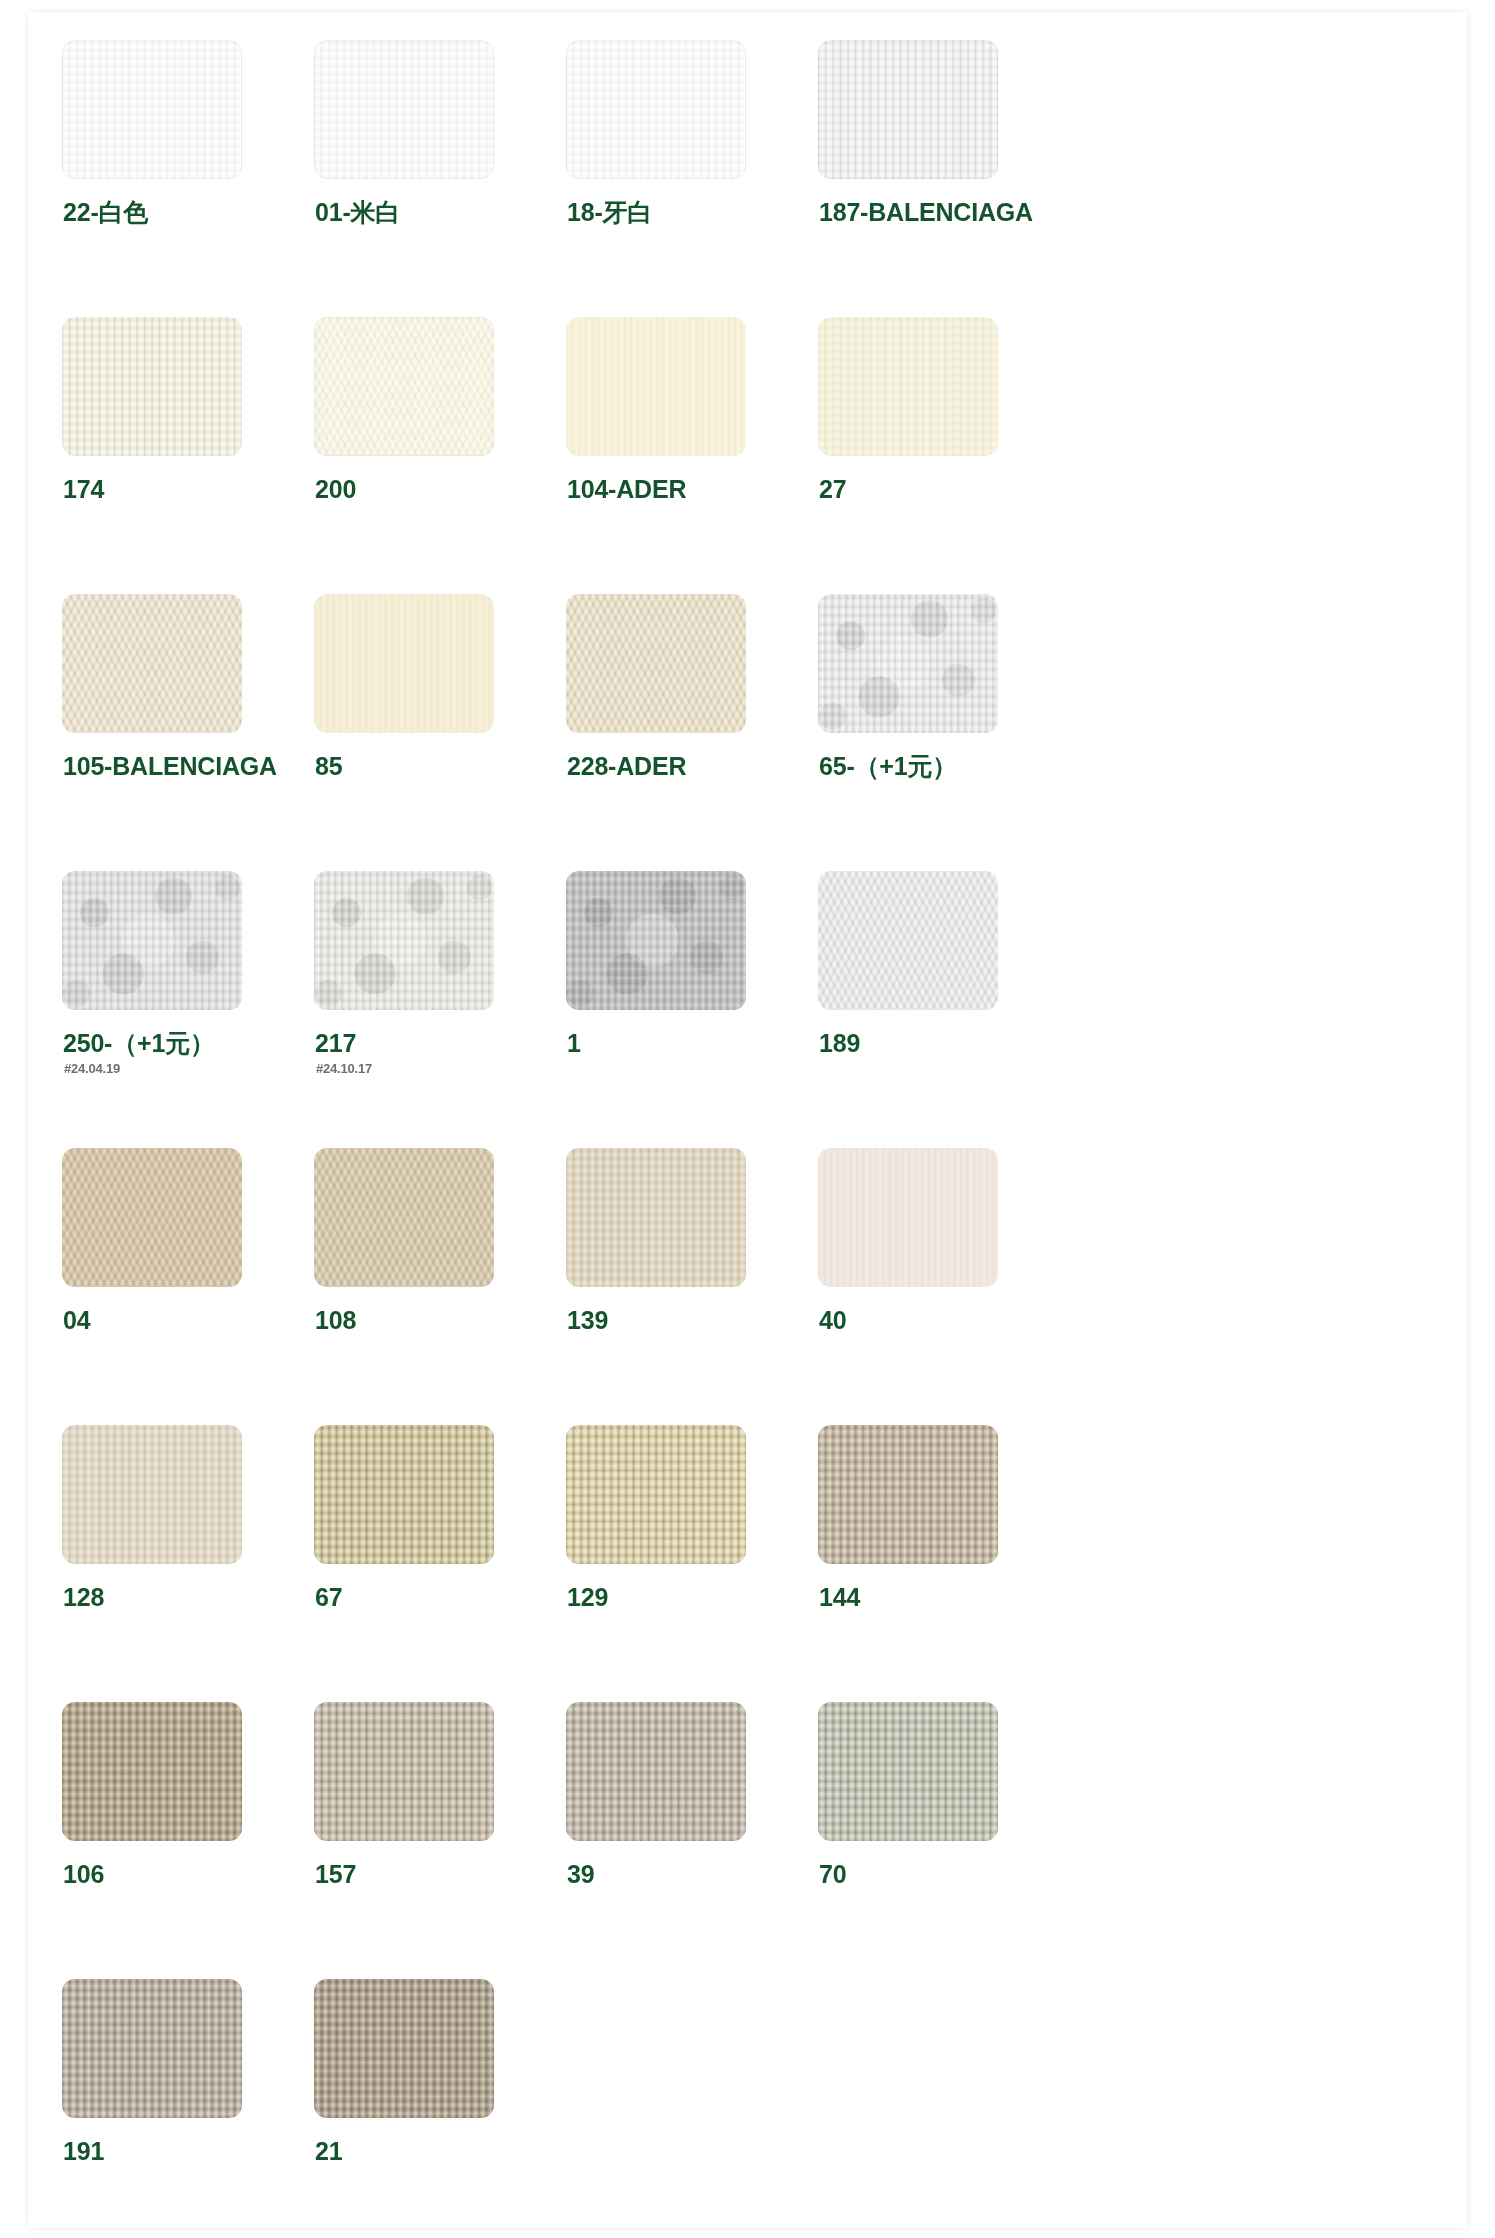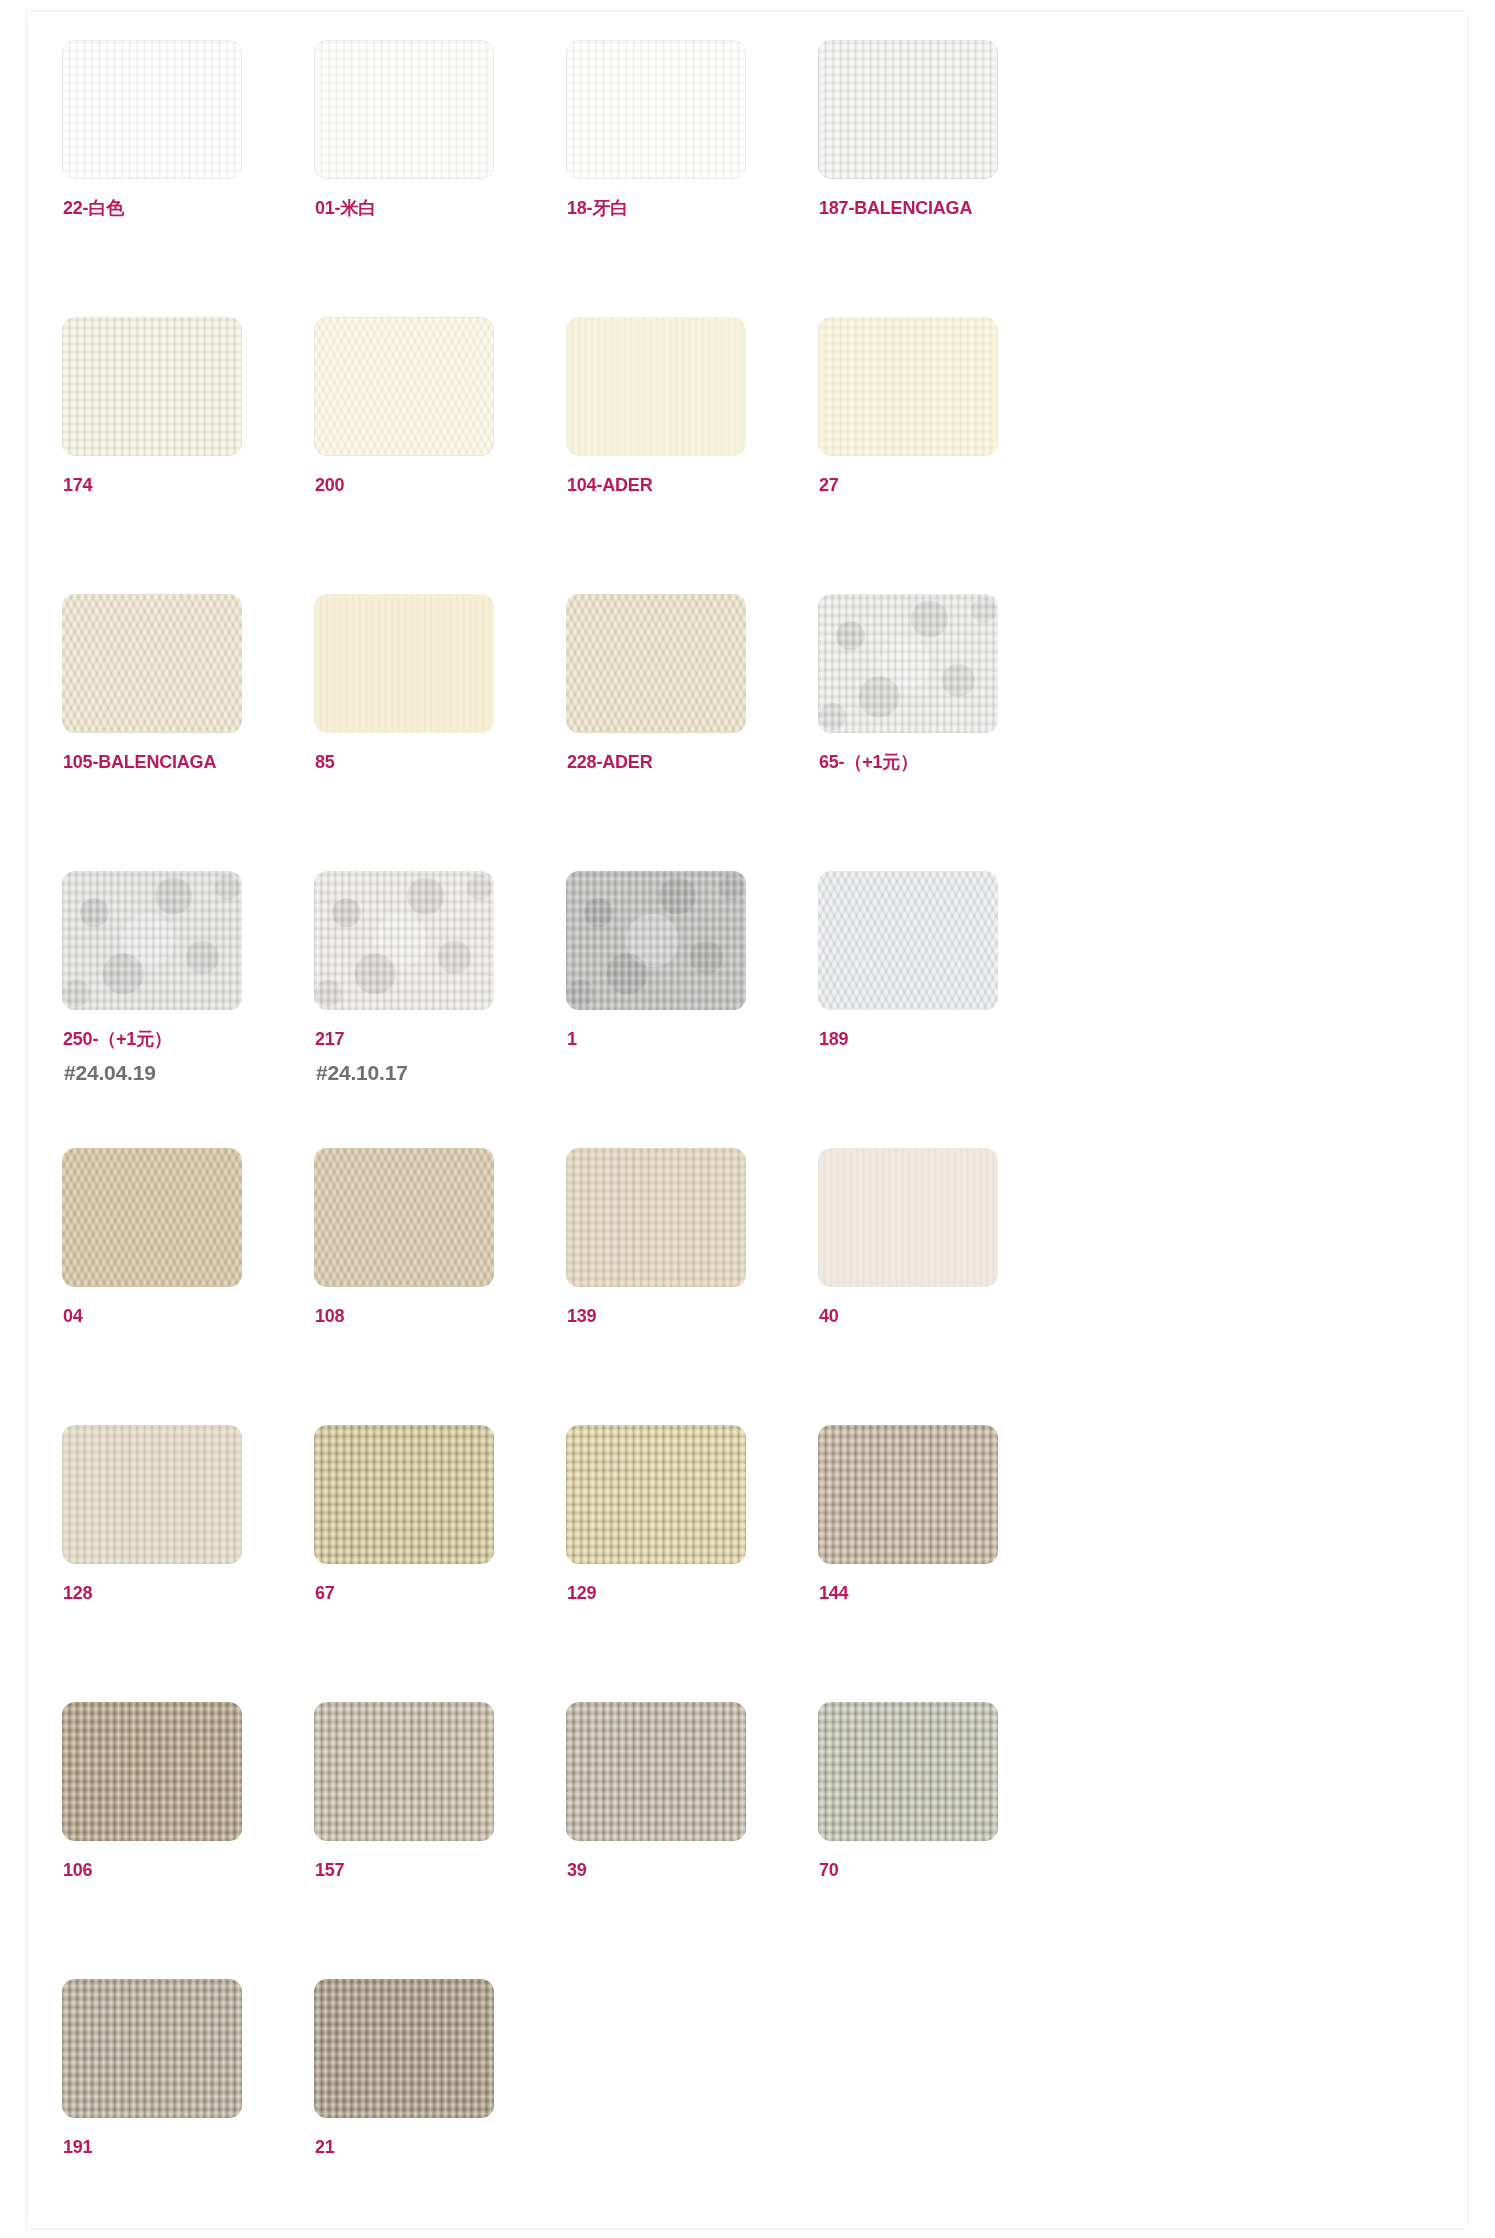--- a/index.html
+++ b/index.html
@@ -165,32 +165,32 @@
         rgba(0,0,0,0.00) 2px,
         rgba(255,255,255,0.16) 3.5px,
         rgba(0,0,0,0.00) 5px,
         rgba(0,0,0,0.038) 6.5px);
   }
 
   .label {
     position: absolute;
     left: 1px;
     top: 159px;
-    font-size: 18px;
+    font-size: 25px;
     line-height: 1.05;
     font-weight: 700;
-    color: #be185d;
+    color: #14532d;
     letter-spacing: -0.2px;
     white-space: nowrap;
   }
   .sublabel {
     position: absolute;
     left: 2px;
     top: 190px;
-    font-size: 21px;
+    font-size: 13px;
     font-weight: 600;
     color: #6f6f6f;
     letter-spacing: -0.2px;
     white-space: nowrap;
   }
 </style>
 </head>
 <body>
 
 <div id="card">

